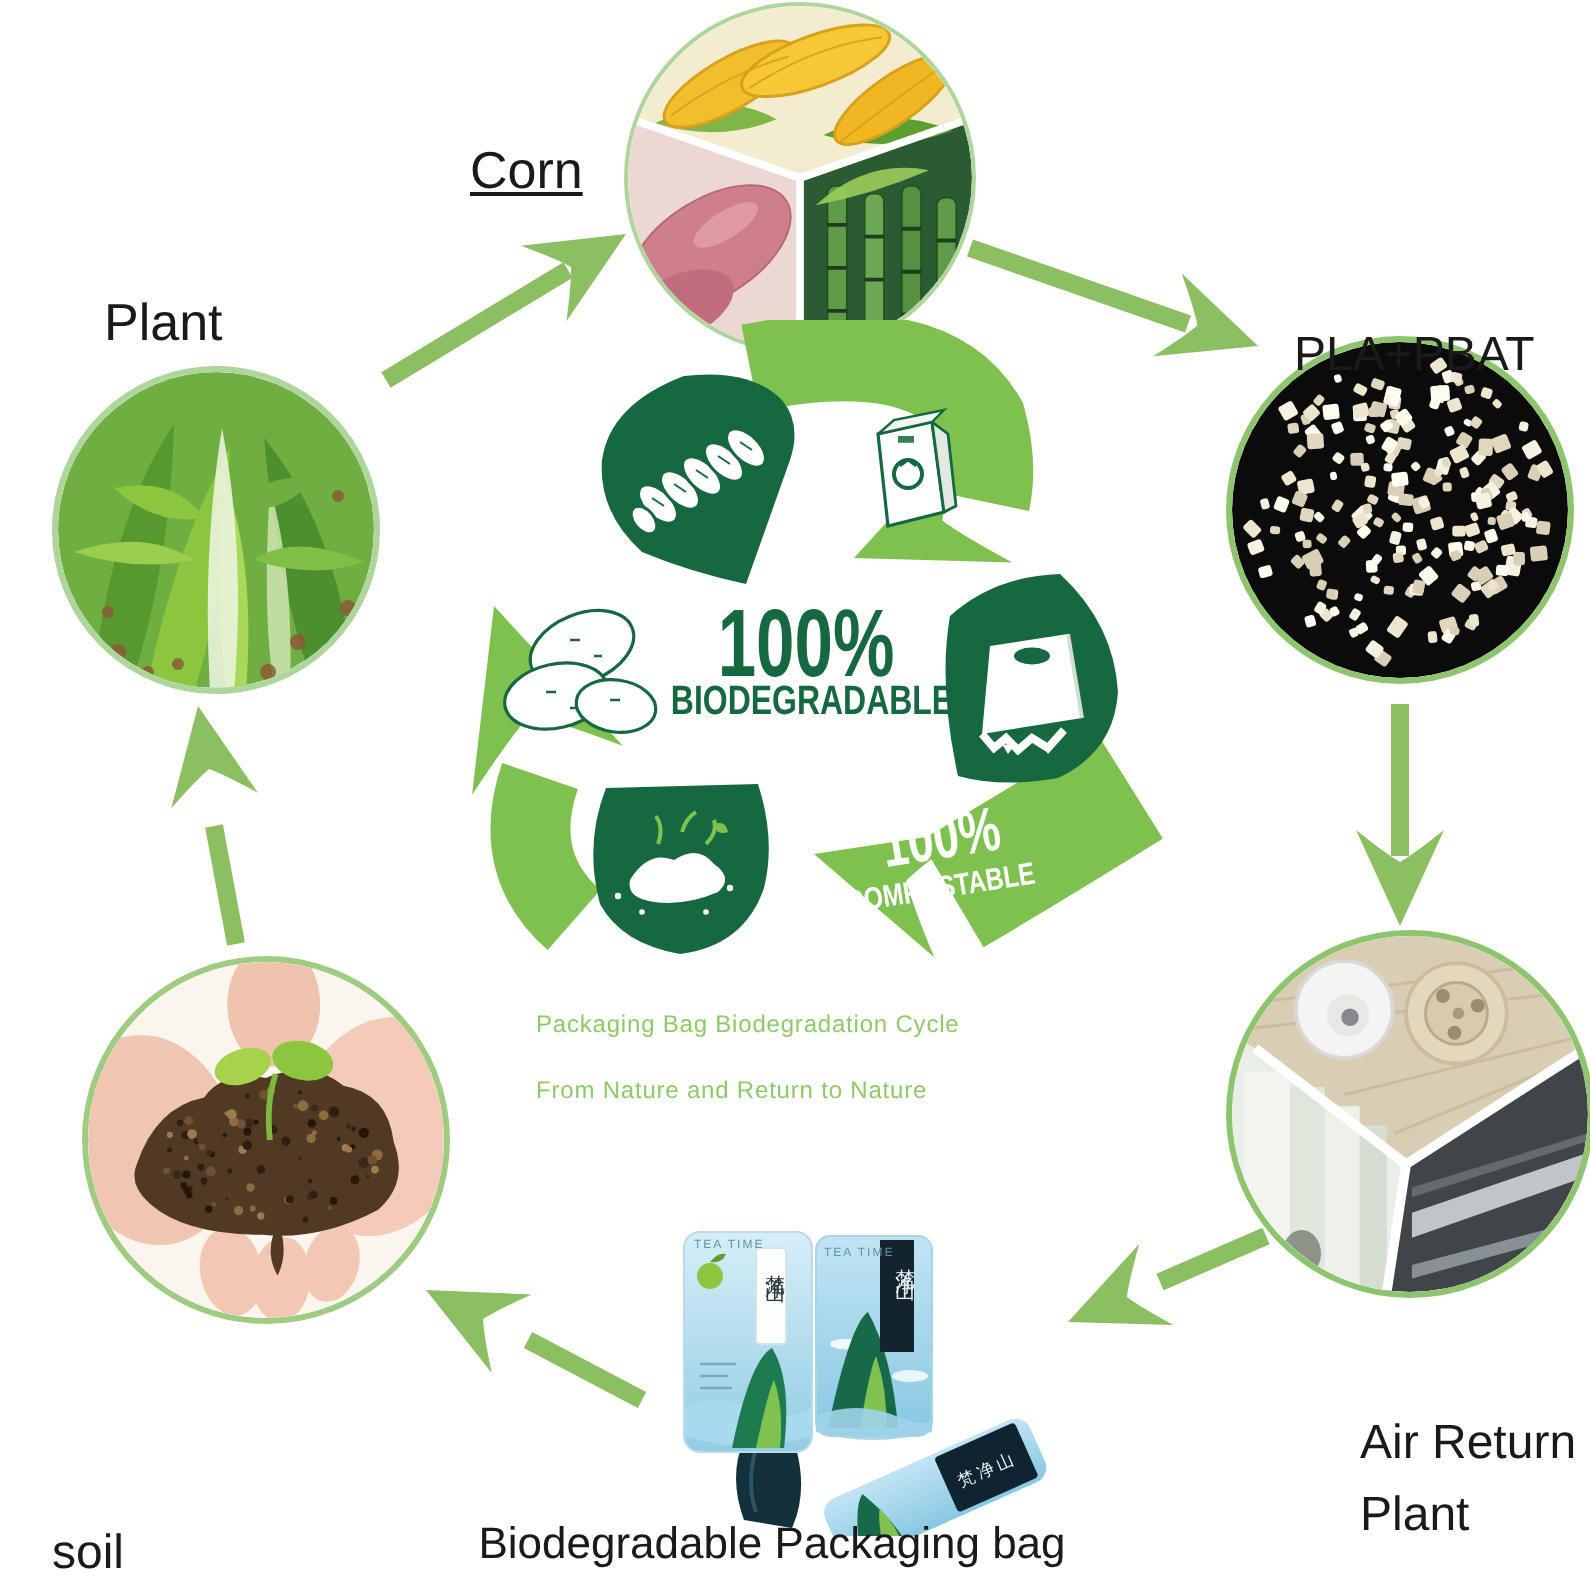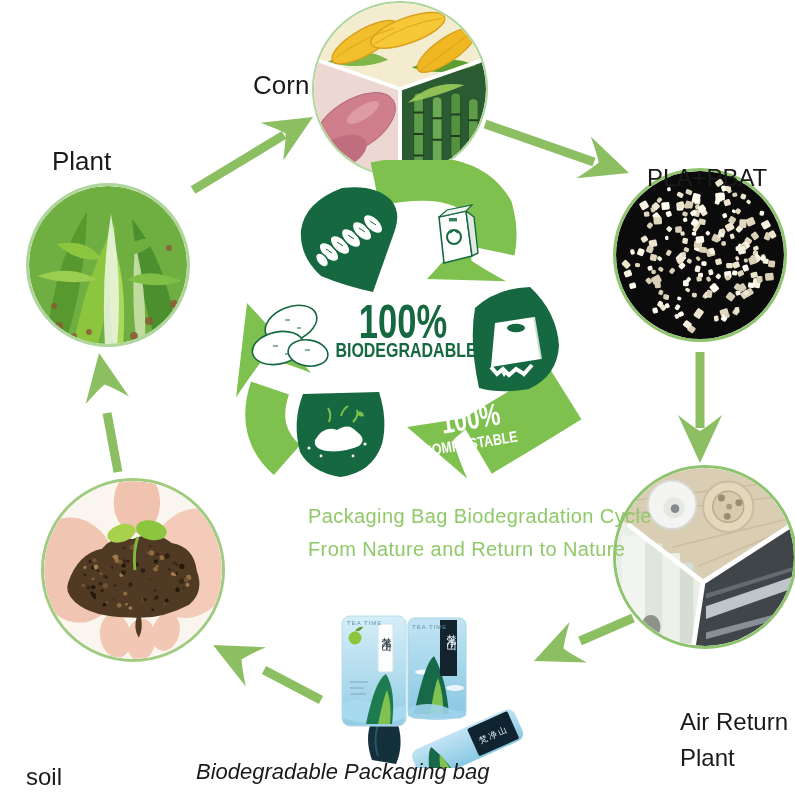--- a/index.html
+++ b/index.html
@@ -3,25 +3,25 @@
 <meta charset="utf-8">
 <style>
   html,body{margin:0;padding:0;background:#fff;}
   #canvas{position:relative;width:795px;height:796px;background:#fff;overflow:hidden;
           font-family:"Liberation Sans",sans-serif;}
   #canvas svg{display:block;}
   .abs{position:absolute;}
   .circle{position:absolute;border-radius:50%;overflow:hidden;box-sizing:border-box;}
   .lbl{position:absolute;color:var(--label,#1A1A1A);font-size:24px;line-height:1.1;white-space:nowrap;}
   .lbl.big{font-size:26px;}
-  .caption{position:absolute;color:var(--caption,#8FC968);font-size:20px;letter-spacing:.4px;white-space:nowrap;margin-left:40px;}
+  .caption{position:absolute;color:var(--caption,#8FC968);font-size:12px;letter-spacing:.4px;white-space:nowrap;}
   .vtext{position:absolute;writing-mode:vertical-rl;text-orientation:upright;
          font-family:"Liberation Sans",sans-serif;white-space:nowrap;}
   .tinytext{position:absolute;font-size:6px;color:#5E93AC;letter-spacing:1px;}
-  #bags-label{text-align:left;font-style:italic;}
+  #bags-label{text-align:center;}
 </style>
 </head>
 <body>
 
 <div id="canvas">
 
   <svg class="abs" style="left:0;top:0" width="795" height="796" viewBox="0 0 795 796">
     <defs>
       <path id="ah" d="M0,0 L-48,-22 Q-36,-7 -32,0 Q-36,7 -48,22 Z"></path>
     </defs>
@@ -598,21 +598,21 @@
       <rect x="112" y="24" width="17" height="56" fill="#14242F"></rect>
     </g>
   </svg>
 
   <div class="vtext" style="left:379px;top:629px;font-size:10px;letter-spacing:2px;color:#2B3A42;">梵净山</div>
   <div class="vtext" style="left:444px;top:626px;font-size:10px;letter-spacing:3px;color:#EAF2F6;">梵净山</div>
   <div class="tinytext" style="left:347px;top:620px;">TEA TIME</div>
   <div class="tinytext" style="left:412px;top:624px;">TEA TIME</div>
 
   <div class="lbl big" style="left:52px;top:147px;">Plant</div>
-  <div class="lbl big" style="left:253px;top:71px;">Corn</div>
+  <div class="lbl big" style="left:235px;top:71px;text-decoration:underline;">Corn</div>
   <div class="lbl" style="left:647px;top:122px;margin-top:43px;">PLA+PBAT</div>
   <div class="lbl" style="left:680px;top:709px;">Air Return</div>
   <div class="lbl" style="left:680px;top:745px;">Plant</div>
   <div class="lbl" style="left:26px;top:764px;">soil</div>
   <div class="lbl" id="bags-label" style="left:196px;top:760px;width:380px;font-size:22px;">Biodegradable Packaging bag</div>
 
   <div class="caption" style="left:268px;top:505px;">Packaging Bag Biodegradation Cycle</div>
   <div class="caption" style="left:268px;top:538px;">From Nature and Return to Nature</div>
 
 </div>

